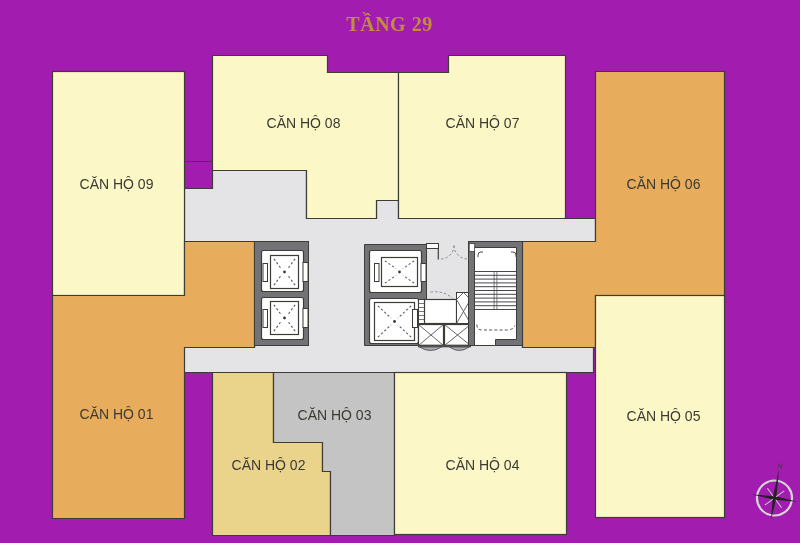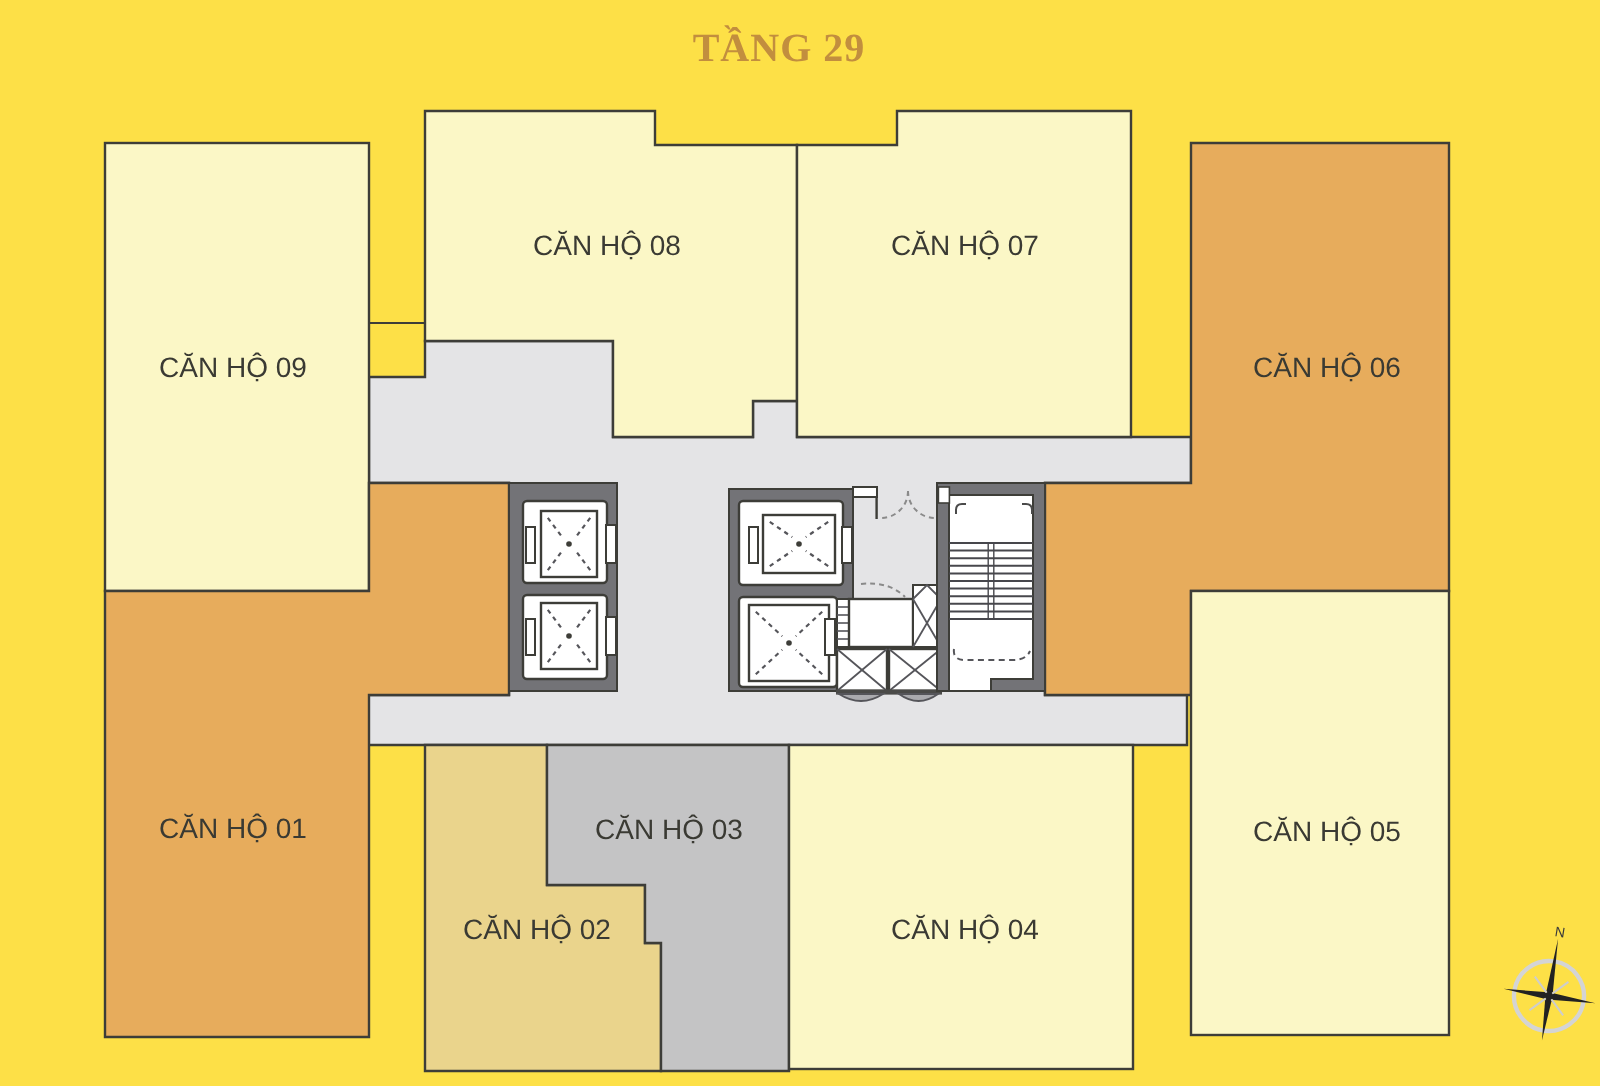--- a/index.html
+++ b/index.html
@@ -1,16 +1,16 @@
 <!DOCTYPE html>
 <html><head>
 <meta charset="utf-8">
 <style>
   html,body{margin:0;padding:0;background:#ffffff;}
-  .wrap{width:800px;height:543px;position:relative;background:#fde047;overflow:hidden;}
+  .wrap{width:800px;height:543px;position:relative;background:#a21caf;overflow:hidden;}
   svg{display:block;}
   text{font-family:"Liberation Sans", sans-serif;}
   .lbl{font-size:14px;fill:#3a3a33;letter-spacing:0;}
   .ttl{font-family:"Liberation Serif", serif;font-weight:bold;font-size:20px;fill:#c28e3e;letter-spacing:0.5px;}
 </style>
 </head>
 <body>
 <div class="wrap">
 <svg width="800" height="543" viewBox="0 0 800 543">
 <g transform="translate(0.5,0.5)">

